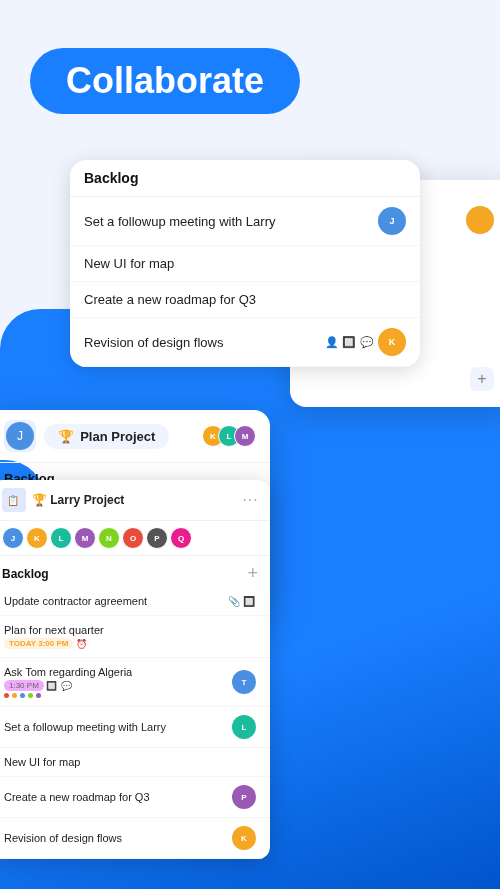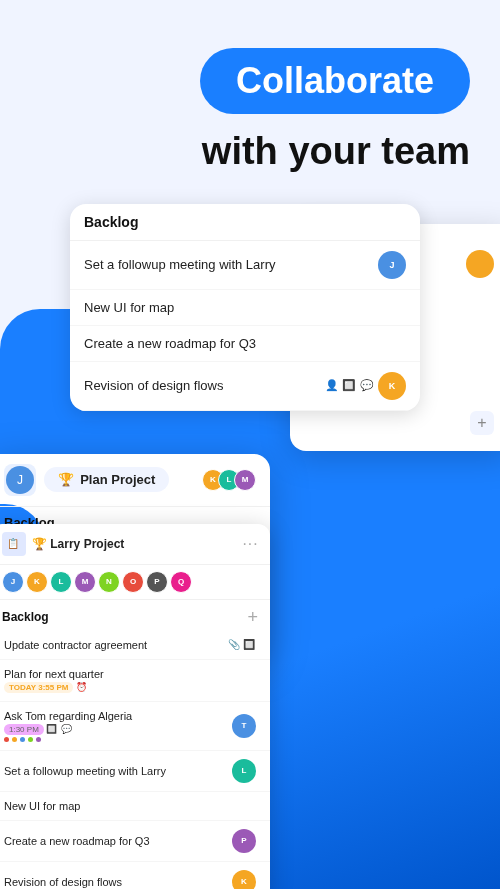--- a/index.html
+++ b/index.html
@@ -7,24 +7,25 @@
       width: 500px;
       min-height: 889px;
       background: #f0f4ff;
       font-family: -apple-system, BlinkMacSystemFont, 'Segoe UI', sans-serif;
       overflow: hidden;
       position: relative;
     }
 
     
     .header {
-      text-align: right;
+      text-align: left;
       padding: 48px 30px 20px;
       position: relative;
       z-index: 1;
+      text-decoration: underline;
     }
     .collaborate-badge {
       display: inline-block;
       background: #1a7fff;
       color: #fff;
       font-size: 36px;
       font-weight: 800;
       border-radius: 50px;
       padding: 12px 36px;
       margin-bottom: 16px;
@@ -273,21 +274,20 @@
     .av-red { background: #e74c3c; }
     .av-teal { background: #1abc9c; }
     .av-pink { background: #e91e8c; }
     .av-dark { background: #555; }
   </style>
 </head>
 <body>
 
 <div class="header">
   <div class="collaborate-badge">Collaborate</div>
-  <div class="subtitle">with your team</div>
 </div>
 
 <div class="blue-bg"></div>
 
 <div class="content-area">
 
   <div class="back-card">
     <div class="back-card-header">In-</div>
 
     <div class="back-card-item">
@@ -406,21 +406,21 @@
       <div style="display:flex;align-items:center;gap:3px;">
         <span style="font-size:10px;color:#aaa;">📎</span>
         <span style="font-size:10px;color:#aaa;">🔲</span>
       </div>
     </div>
 
     <div class="task-item">
       <div style="flex:1;">
         <div style="font-size:11px;color:#222;">Plan for next quarter</div>
         <div style="display:flex;align-items:center;gap:3px;margin-top:2px;">
-          <span style="background:#fff3e0;color:#f5a623;font-size:8px;padding:1px 5px;border-radius:6px;font-weight:600;">TODAY 3:55 PM</span>
+          <span style="background:#fff3e0;color:#f5a623;font-size:8px;padding:1px 5px;border-radius:6px;font-weight:600;">TODAY 3:00 PM</span>
           <span style="font-size:9px;color:#aaa;">⏰</span>
         </div>
       </div>
     </div>
 
     <div class="task-item">
       <div style="flex:1;">
         <div style="font-size:11px;color:#222;">Ask Tom regarding Algeria</div>
         <div style="display:flex;align-items:center;gap:3px;margin-top:2px;">
           <span style="background:#f0abfc;color:#666;font-size:8px;padding:1px 5px;border-radius:6px;">1:30 PM</span>

